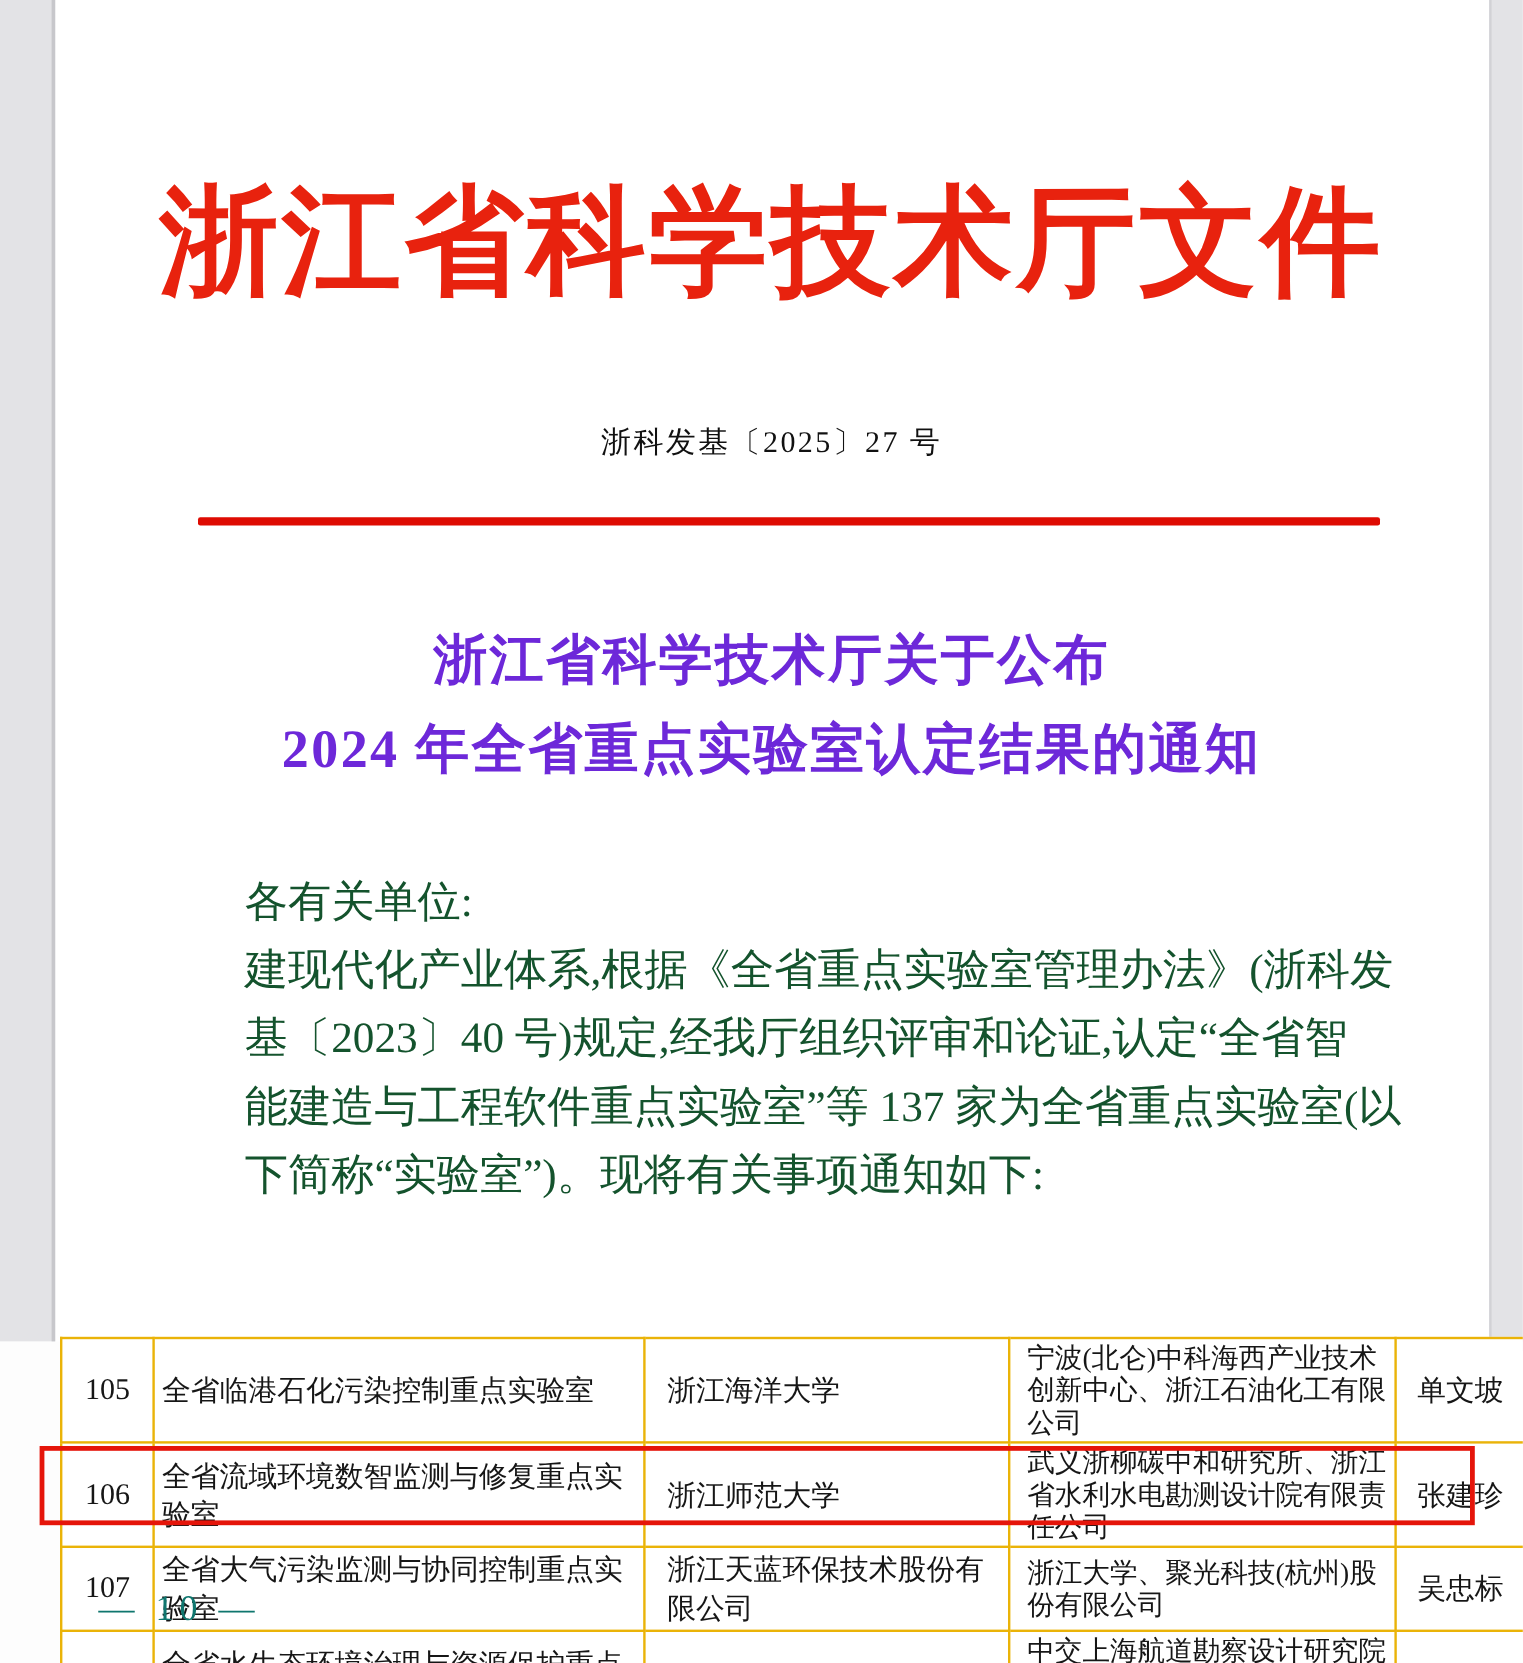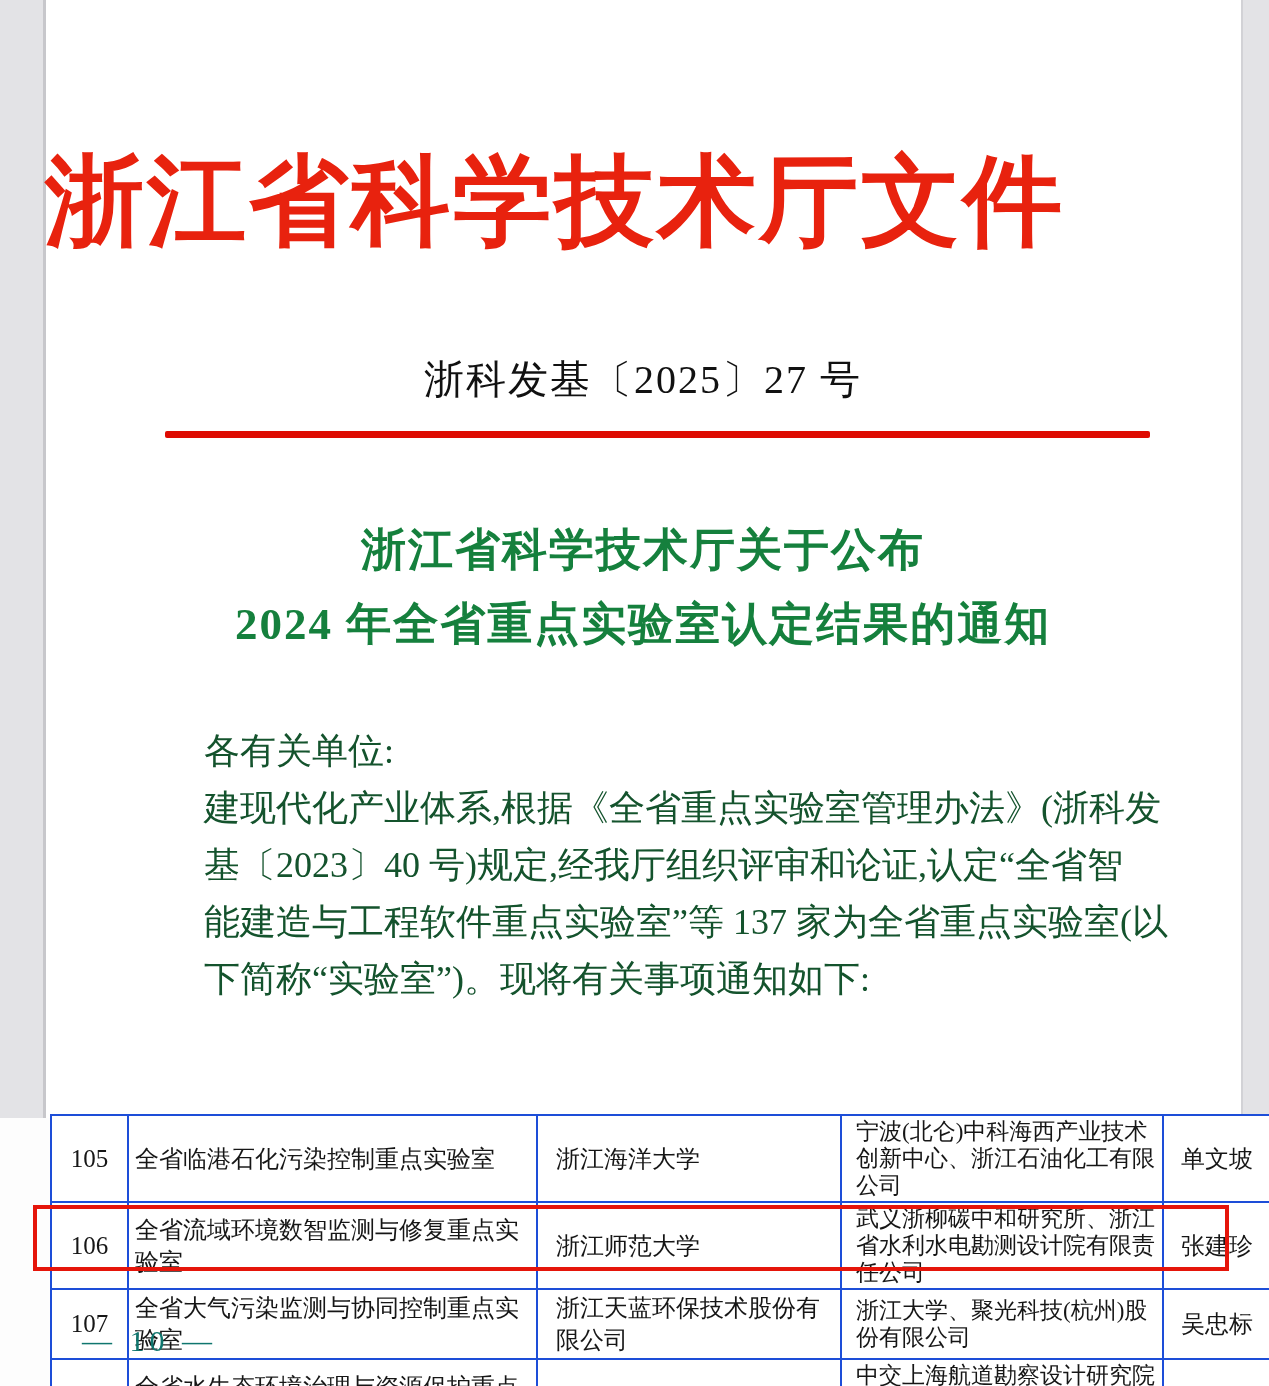--- a/index.html
+++ b/index.html
@@ -9,56 +9,56 @@
     overflow:hidden;
   }
   
   .margin-strip{position:absolute;top:0;background:#e3e3e6;}
   .margin-left{left:0;width:43px;height:1118px;border-right:3px solid #c7c7cb;}
   .margin-right{left:1241px;width:28px;height:1126px;border-left:2px solid #d2d2d6;}
 
   
   .doc-title{
     position:absolute;left:45px;top:136px;width:1196px;
-    font-size:99px;font-weight:bold;
+    text-align:center;font-size:99px;font-weight:bold;
     color:#e8220e;letter-spacing:3px;white-space:nowrap;
   }
   .doc-number{
     position:absolute;left:45px;top:352px;width:1196px;
-    text-align:center;font-size:40px;letter-spacing:2px;color:#111;
+    text-align:center;font-size:25px;letter-spacing:2px;color:#111;
   }
   .red-rule{
     position:absolute;left:165px;top:431px;width:985px;height:7px;
     background:#de0b02;border-radius:2px;
   }
 
   
   .notice-title{
     position:absolute;left:45px;width:1196px;text-align:center;
-    font-size:45px;font-weight:bold;color:#15803d;letter-spacing:2px;white-space:nowrap;
+    font-size:45px;font-weight:bold;color:#6d28d9;letter-spacing:2px;white-space:nowrap;
   }
   .notice-line1{top:520px;}
   .notice-line2{top:594px;}
 
   
   .body-block{
     position:absolute;left:204px;top:723px;width:938px;
     font-size:36px;line-height:57px;color:#14532d;
   }
   .body-line{height:57px;white-space:nowrap;}
   .body-line.indent{text-indent:72px;}
 
   
   .table-section{position:absolute;left:0;top:1118px;width:1269px;height:268px;background:#fdfdfd;}
   .results-table{
     position:absolute;left:50px;top:-4px;width:1166px;
     border-collapse:collapse;table-layout:fixed;background:#fff;
   }
   .results-table td{
-    border:2px solid #1d4ed8;font-size:24px;color:#161616;
+    border:2px solid #eab308;font-size:24px;color:#161616;
     padding:2px 6px;vertical-align:middle;
   }
   td.c-no{width:63px;text-align:center;font-size:25px;font-family:"Liberation Serif","DejaVu Serif",serif;}
   td.c-name{width:395px;border-radius:11px;}
   td.c-host{width:278px;padding-left:18px;}
   td.c-partners{width:300px;padding-left:14px;font-size:23px;line-height:27px;}
   td.c-director{width:94px;text-align:center;}
   tr.r105{height:51px;} tr.r106{height:47px;} tr.r107{height:50px;} tr.r108{height:48px;}
 
   .highlight-box{

